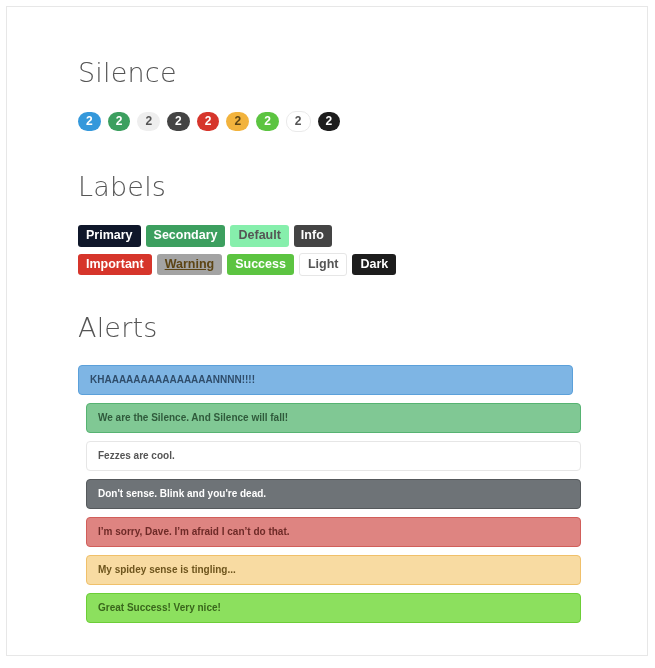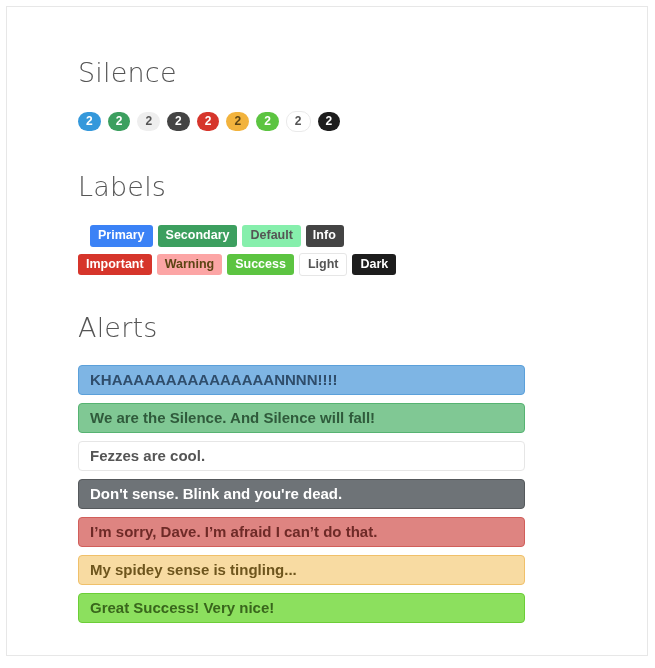--- a/index.html
+++ b/index.html
@@ -97,48 +97,48 @@
     font-size: 12.5px;
     font-weight: bold;
     line-height: 1;
     color: #ffffff;
     text-align: center;
     white-space: nowrap;
     background-color: #777777;
     border-radius: 3px;
     box-sizing: border-box;
   }
-  .lbl-primary   { background-color: #3b82f6; margin-left: 12px; }
+  .lbl-primary   { background-color: #0f172a; }
   .lbl-secondary { background-color: #3c9f5f; }
   .lbl-default   { background-color: #86efac; color: #555555; }
   .lbl-info      { background-color: #444444; padding-left: 7px; }
   .lbl-important { background-color: #d6352b; }
-  .lbl-warning   { background-color: #fca5a5; color: #5c4414; }
+  .lbl-warning   { background-color: #a3a3a3; color: #5c4414; text-decoration: underline; }
   .lbl-success   { background-color: #5cc441; }
   .lbl-light     { background-color: #ffffff; color: #555555; border: 1px solid #e6e6e6; }
   .lbl-dark      { background-color: #1d1d1d; }
 
   
   .alert-list {
     margin-top: 21px;
     width: 495px;
   }
   .alert {
     box-sizing: border-box;
-    width: 447px;
+    width: 495px;
     padding: 6px 11px 7px;
-    font-size: 15px;
+    font-size: 10px;
     font-weight: bold;
     line-height: 15px;
     border: 1px solid transparent;
     border-radius: 4px;
     background-color: #ffffff;
     color: #555555;
   }
-  .alert + .alert { margin-top: 8px; }
+  .alert + .alert { margin-top: 8px; margin-left: 8px; }
   .alert-primary {
     background-color: #7eb5e4;
     border-color: #5ba0da;
     color: #2f4d6b;
   }
   .alert-secondary {
     background-color: #80c894;
     border-color: #56b372;
     color: #2f5a3b;
   }

